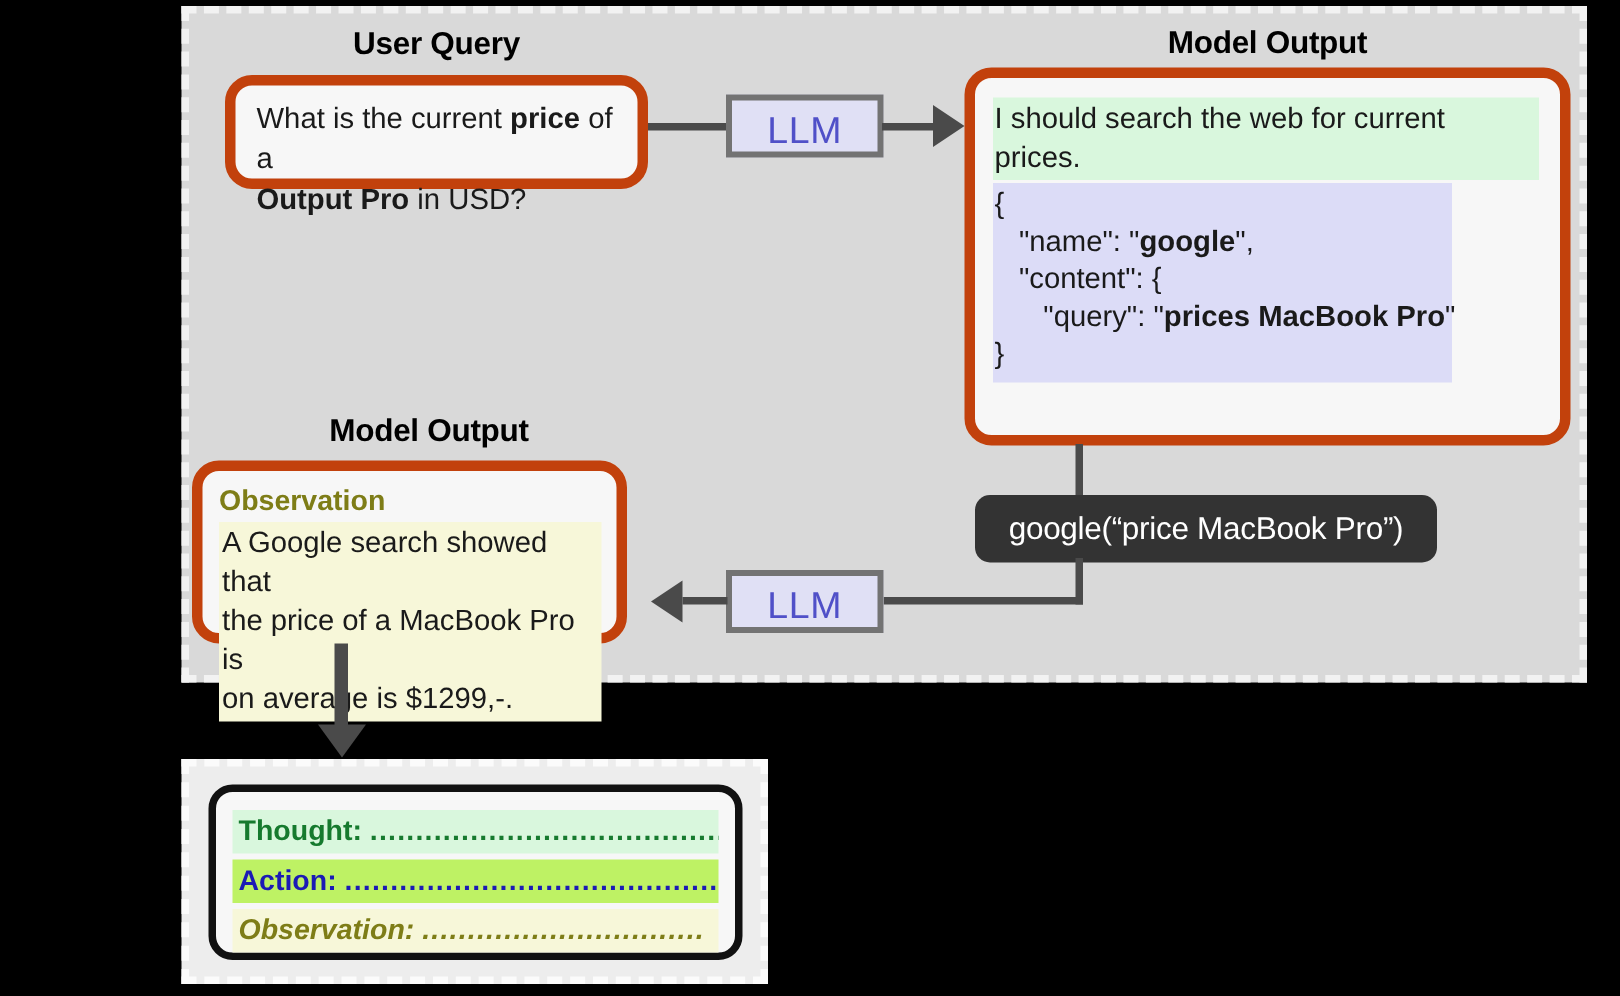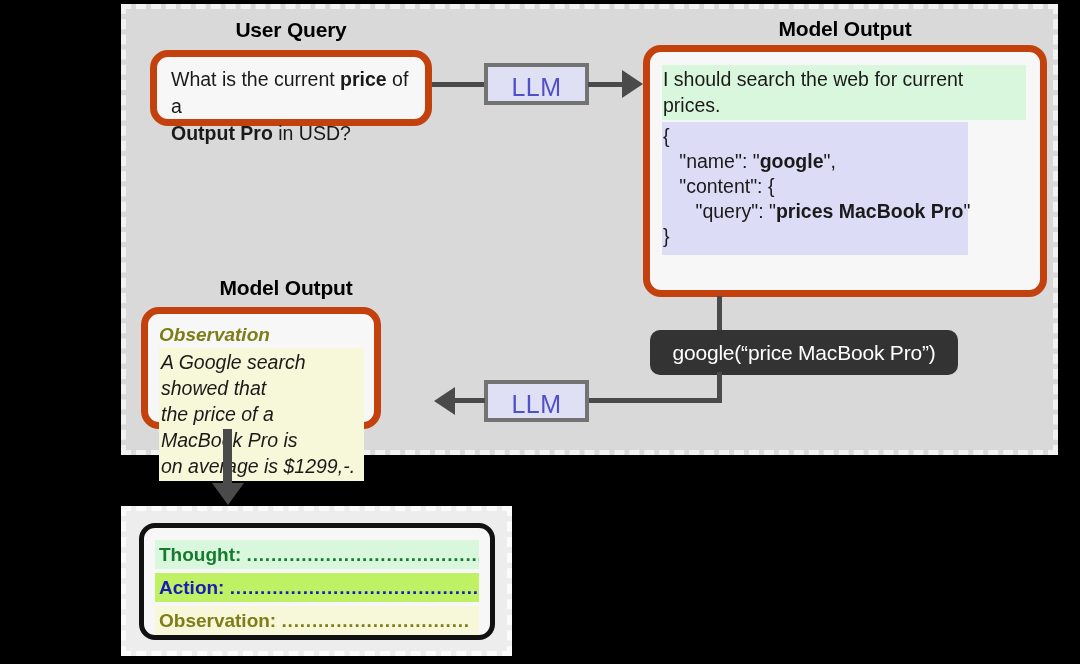--- a/index.html
+++ b/index.html
@@ -71,23 +71,22 @@
     color: #1a1a1a;
   }
   #user-query-text b { font-weight: bold; }
 
   #model-output-box {
     left: 643px; top: 45px; width: 404px; height: 252px;
     padding: 12px 14px 0 12px;
   }
 
   #observation-box {
-    left: 141px; top: 307px; width: 240px; height: 122px;
+    left: 128px; top: 307px; width: 290px; height: 122px;
     padding: 9px 10px 0 11px;
-    font-style: italic;
   }
 
   
   .section-label {
     font-size: 19px;
     font-weight: bold;
     line-height: 24px;
     margin: 0;
   }
   .hl-line {
@@ -95,21 +94,21 @@
     line-height: 26px;
     color: #1a1a1a;
     display: inline-block;
   }
   .label-thought { color: #167a2e; }
   .label-action  { color: #1b1bb5; }
   .label-observation { color: #7e7d17; }
 
   .hl-green  { background: #d9f7dd; }
   .hl-blue   { background: #bef264; }
-  .hl-yellow { background: #f7f7d9; }
+  .hl-yellow { background: #f7f7d9; font-style: italic; }
 
   #thought-body { padding: 1px 4px 2px 1px; margin-top: 1px; }
 
   #action-label { margin-top: 22px; }
   #action-json {
     background: #dcdcf7;
     margin-top: 2px;
     padding: 2px 6px 6px 1px;
     font-size: 19.5px;
     line-height: 25px;

